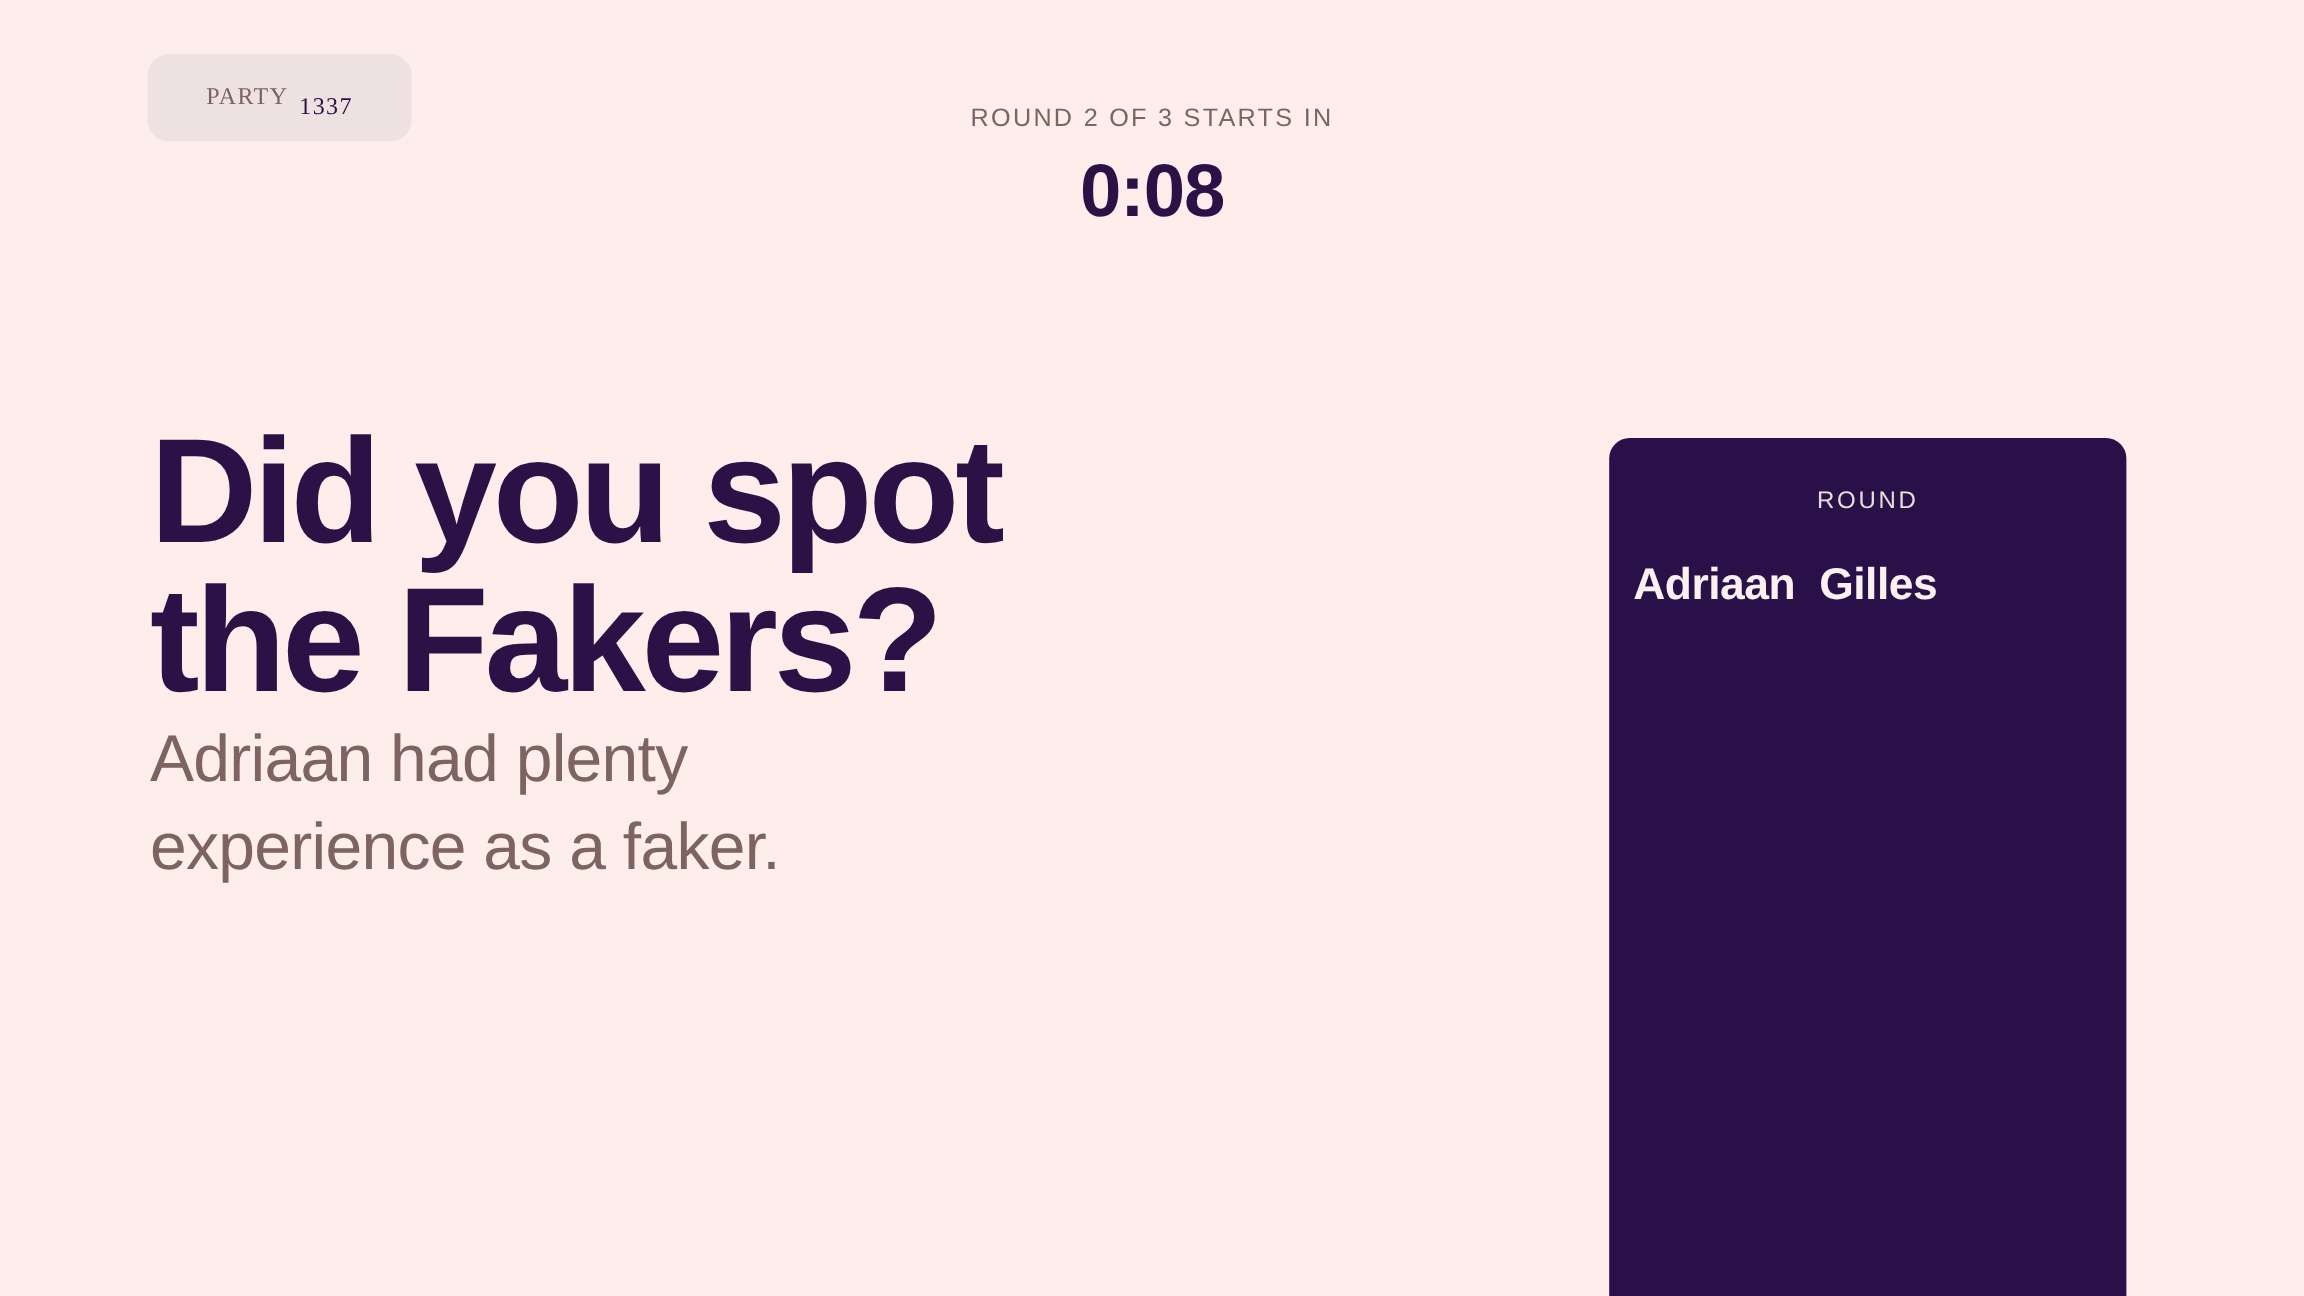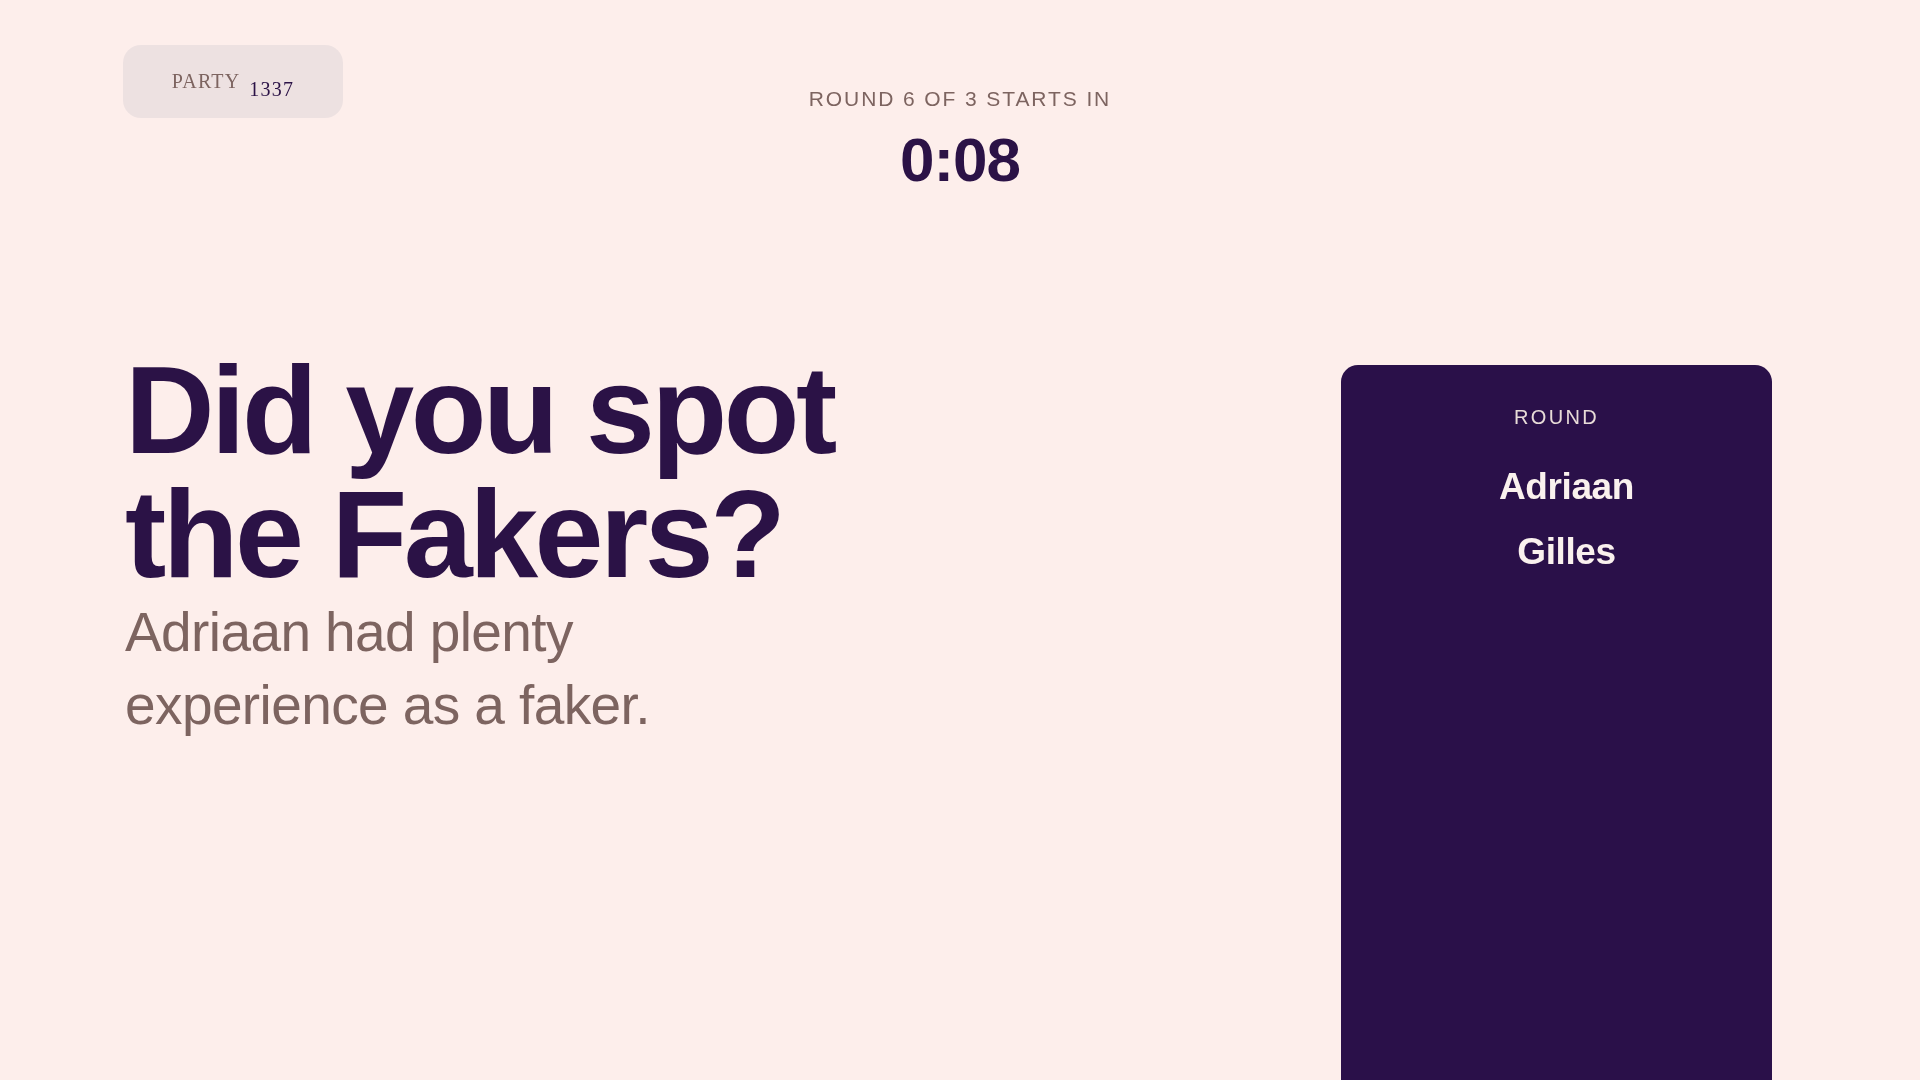--- a/index.html
+++ b/index.html
@@ -119,21 +119,21 @@
     font-size:20px;
     letter-spacing:2.3px;
     color:#e8dcd8;
     font-weight:400;
     line-height:1;
   }
 
   .fakers-list {
     margin-top:37px;
     display:flex;
-    flex-direction:column;
+    flex-direction:row;
     gap:20px;
     padding-left:20px;
   }
 
   .faker-name {
     font-size:37px;
     font-weight:700;
     color:#faf1ee;
     line-height:1.22;
     letter-spacing:-0.4px;
@@ -143,21 +143,21 @@
 <body>
 
 <div class="topbar">
 
   <div class="party-badge">
     <span class="party-word">PARTY</span>
     <span class="party-code">1337</span>
   </div>
 
   <div class="round-block">
-    <div class="round-label">ROUND 6 OF 3 STARTS IN</div>
+    <div class="round-label">ROUND 2 OF 3 STARTS IN</div>
     <div class="round-timer">0:08</div>
   </div>
 
 </div>
 
 <div class="main-copy">
   <div class="headline">Did you spot
 the Fakers?</div>
   <div class="subheadline">Adriaan had plenty
 experience as a faker.</div>

